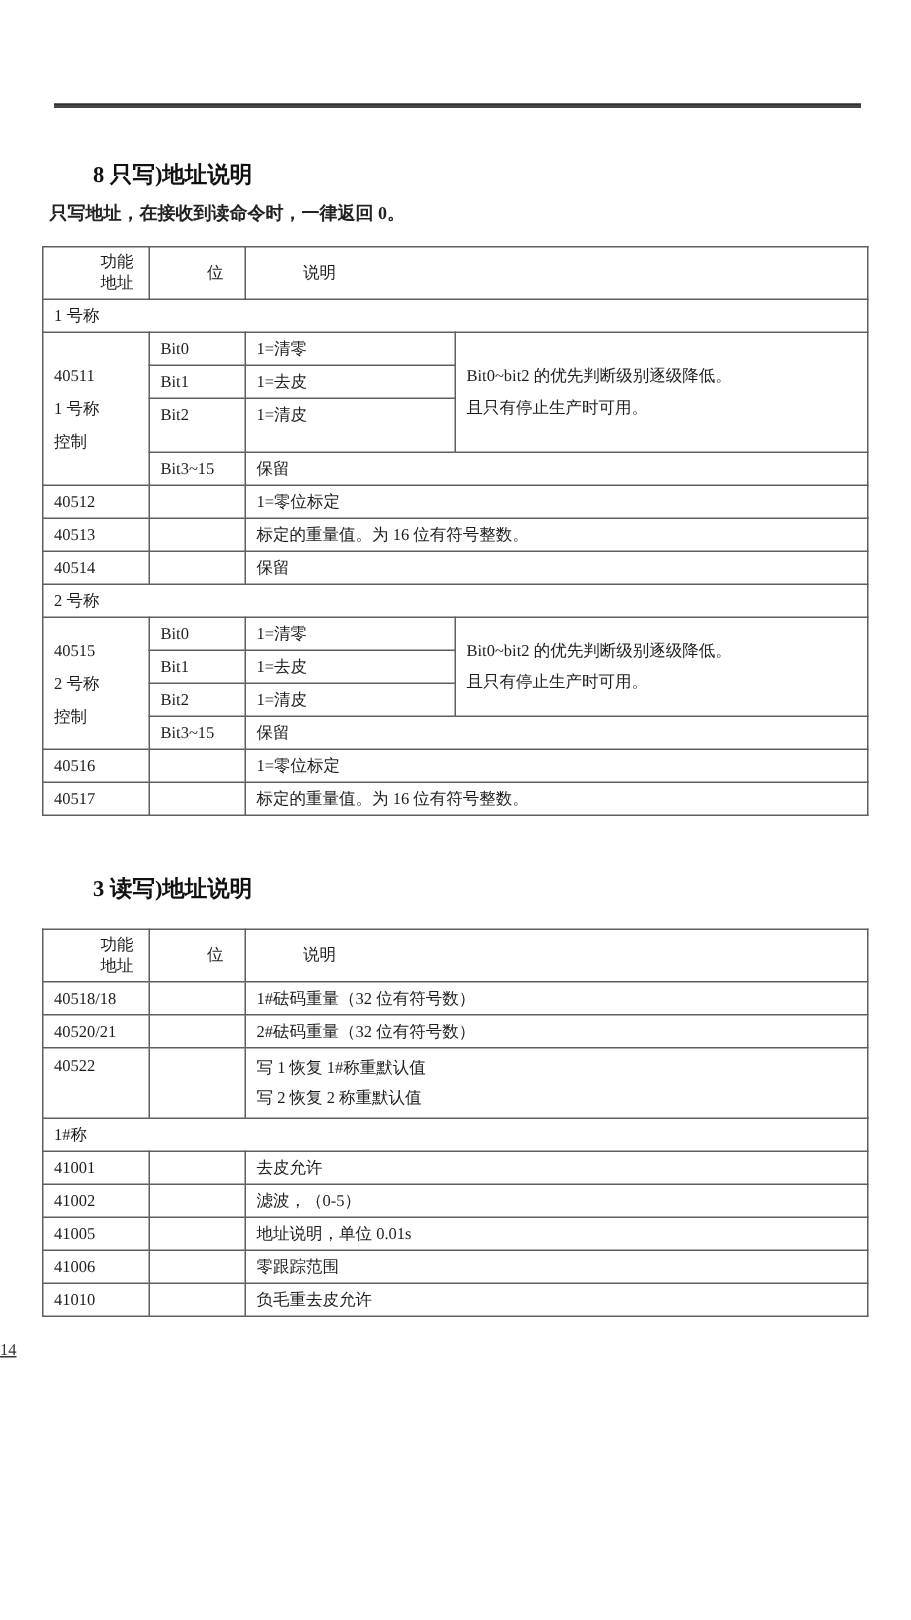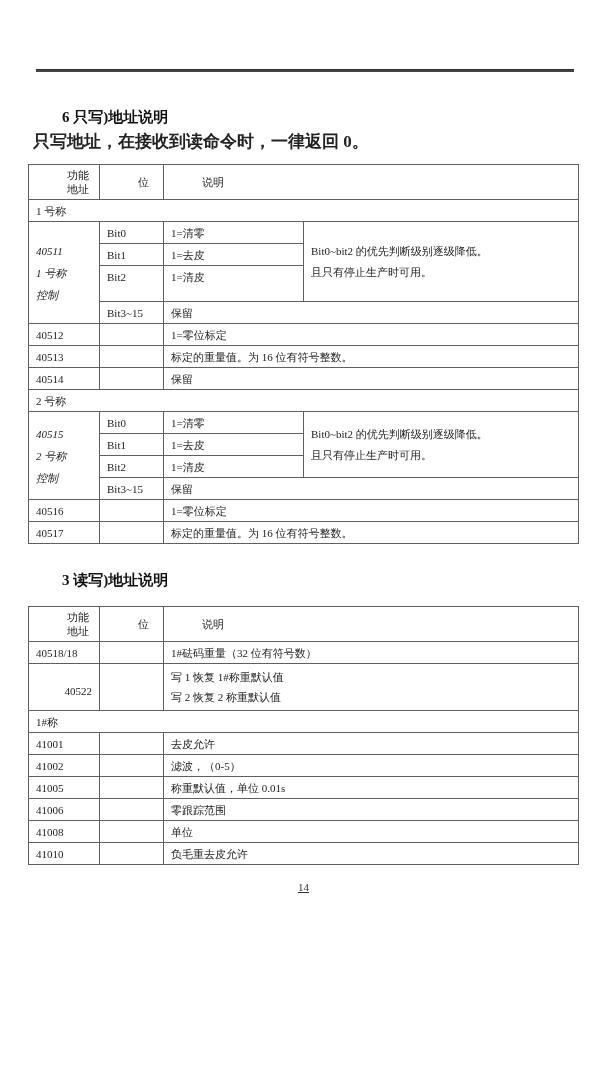--- a/index.html
+++ b/index.html
@@ -18,24 +18,24 @@
     background: #454545;
     border-top: 1px solid #2e2e2e;
   }
   .sec-heading {
     margin: 36px 0 0 62px;
     font-size: 15px;
     font-weight: bold;
     color: #111;
     line-height: 18px;
   }
-  .sec-heading.second { margin-top: 27px; }
+  .sec-heading.second { margin-top: 40px; }
   .intro {
     margin: 9px 0 0 33px;
-    font-size: 17px;
+    font-size: 12px;
     line-height: 14px;
     font-weight: bold;
     color: #222;
   }
   table.doc {
     margin: 15px 0 0 28px;
     width: 550px;
     border-collapse: collapse;
     table-layout: fixed;
     font-size: 11px;
@@ -53,45 +53,43 @@
   table.doc tr.hdr td { height: 20px; padding-left: 38px; }
   td.group-title {
     text-align: center;
     vertical-align: top;
     height: 40px;
     padding-top: 6px;
   }
   td.addr-block {
     vertical-align: top;
     padding-top: 5px;
-    font-style: italic;
   }
   td.addr-block div { line-height: 22px; }
   td.note-cell {
     vertical-align: top;
     padding-top: 5px;
   }
   td.note-cell div { line-height: 21px; }
   tr.tall td { height: 36px; vertical-align: top; padding-top: 4px; }
   td.two-line { height: 43px; }
   td.two-line div { line-height: 20px; }
   .page-num {
     margin-top: 16px;
-    text-align: center;
     font-size: 11px;
     color: #333;
     text-decoration: underline;
   }
 </style>
 </head>
 <body>
 
 <div class="top-rule"></div>
 
-<div class="sec-heading">6 只写)地址说明</div>
+<div class="sec-heading">8 只写)地址说明</div>
 <div class="intro">只写地址，在接收到读命令时，一律返回 0。</div>
 
 <table class="doc">
   <colgroup>
       <col style="width:71px">
       <col style="width:64px">
       <col style="width:140px">
       <col style="width:275px">
     </colgroup>
   <tbody>
@@ -197,21 +195,26 @@
     <td>功能地址</td>
     <td>位</td>
     <td>说明</td>
   </tr>
   <tr>
     <td>40518/18</td>
     <td></td>
     <td>1#砝码重量（32 位有符号数）</td>
   </tr>
   <tr>
-    <td style="vertical-align:top;padding-top:20px;text-align:right;">40522</td>
+    <td>40520/21</td>
+    <td></td>
+    <td>2#砝码重量（32 位有符号数）</td>
+  </tr>
+  <tr>
+    <td style="vertical-align:top;padding-top:5px;">40522</td>
     <td></td>
     <td class="two-line">
       <div>写 1  恢复 1#称重默认值</div>
       <div>写 2  恢复 2 称重默认值</div>
     </td>
   </tr>
   <tr>
     <td colspan="3">1#称</td>
   </tr>
   <tr>
@@ -220,31 +223,26 @@
     <td>去皮允许</td>
   </tr>
   <tr>
     <td>41002</td>
     <td></td>
     <td>滤波，（0-5）</td>
   </tr>
   <tr>
     <td>41005</td>
     <td></td>
-    <td>称重默认值，单位 0.01s</td>
+    <td>地址说明，单位 0.01s</td>
   </tr>
   <tr>
     <td>41006</td>
     <td></td>
     <td>零跟踪范围</td>
-  </tr>
-  <tr>
-    <td>41008</td>
-    <td></td>
-    <td>单位</td>
   </tr>
   <tr>
     <td>41010</td>
     <td></td>
     <td>负毛重去皮允许</td>
   </tr>
 </tbody>
   </table>
 
 <div class="page-num">14</div>

